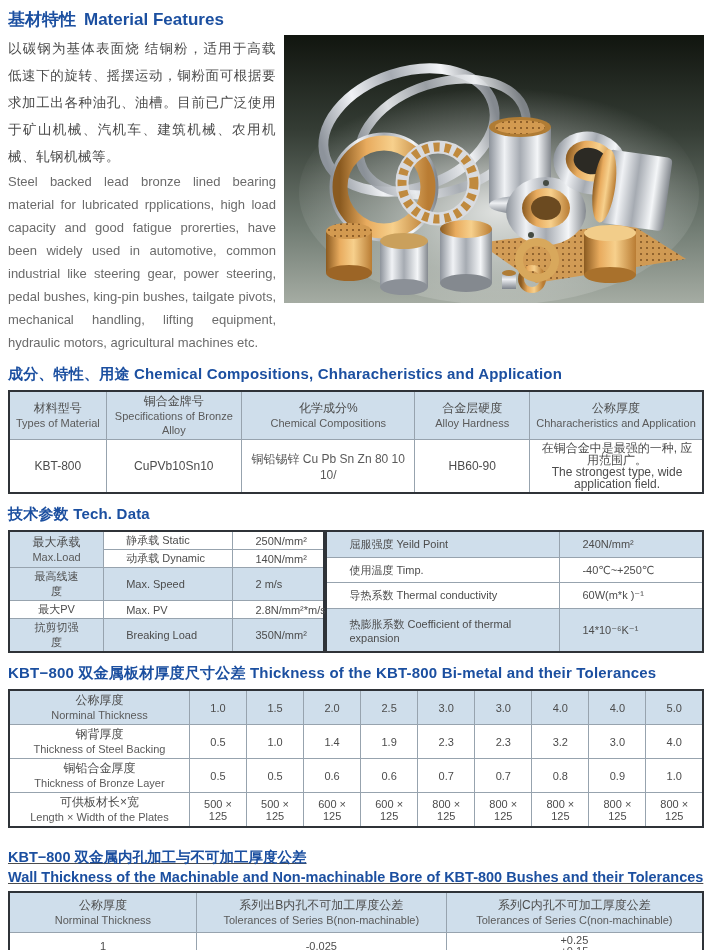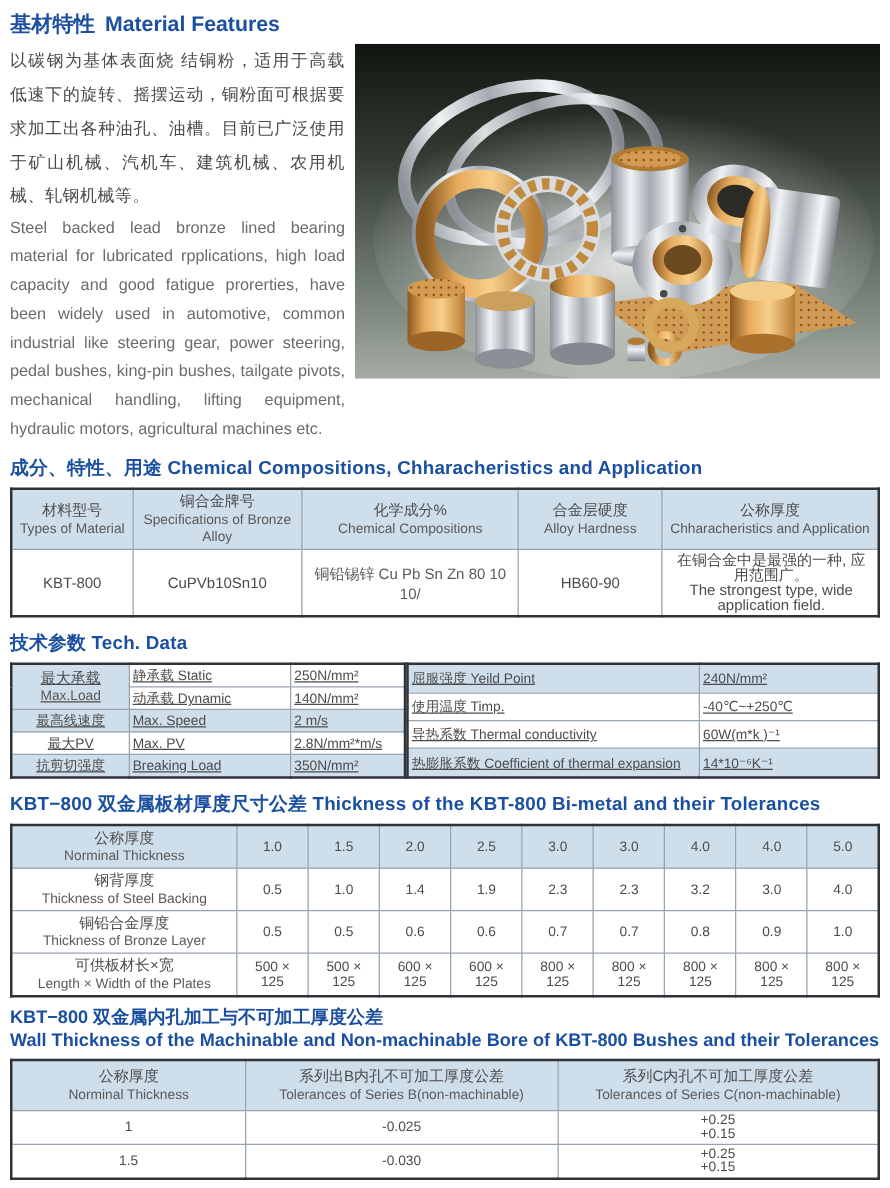--- a/index.html
+++ b/index.html
@@ -49,35 +49,35 @@
   
   .comp .hrow td { height: 36px; }
   .comp .brow td { height: 32px; font-size: 12px; }
   .comp .small { font-size: 10px; color: #5a5a5a; }
   .comp .charcell { text-align: center; font-size: 10px; line-height: 12px; padding-left: 6px; }
 
   
   .techwrap { display: flex; justify-content: space-between; }
   .tech-left { width: 322px; }
   .tech-right { width: 384px; }
-  .tech td { height: 16px; font-size: 11px; padding: 1px 2px; text-decoration: underline; }
+  .tech td { height: 16px; font-size: 11px; padding: 1px 22px; }
   .tech .lab { text-align: left; }
   .tech .val { text-align: left; }
   .tech .cen { text-align: center; }
 
   
   .thick td { height: 32px; font-size: 11px; }
   .thick .labcell { width: 178px; }
 
   
   .bore .hrow td { height: 40px; }
   .bore .brow td { height: 26px; font-size: 11px; }
   .bore .tol { white-space: pre-line; font-size: 10.5px; line-height: 11px; }
 
-  .bore-titles { margin-top: 6px; margin-bottom: 6px; }
+  .bore-titles { margin-top: 20px; margin-bottom: 6px; text-decoration: underline; }
 </style>
 </head>
 <body>
 
 <div class="page">
 
   <div class="topbar">
     <div class="page-title">
       <span class="zh">基材特性</span><span class="en">Material Features</span>
     </div>

